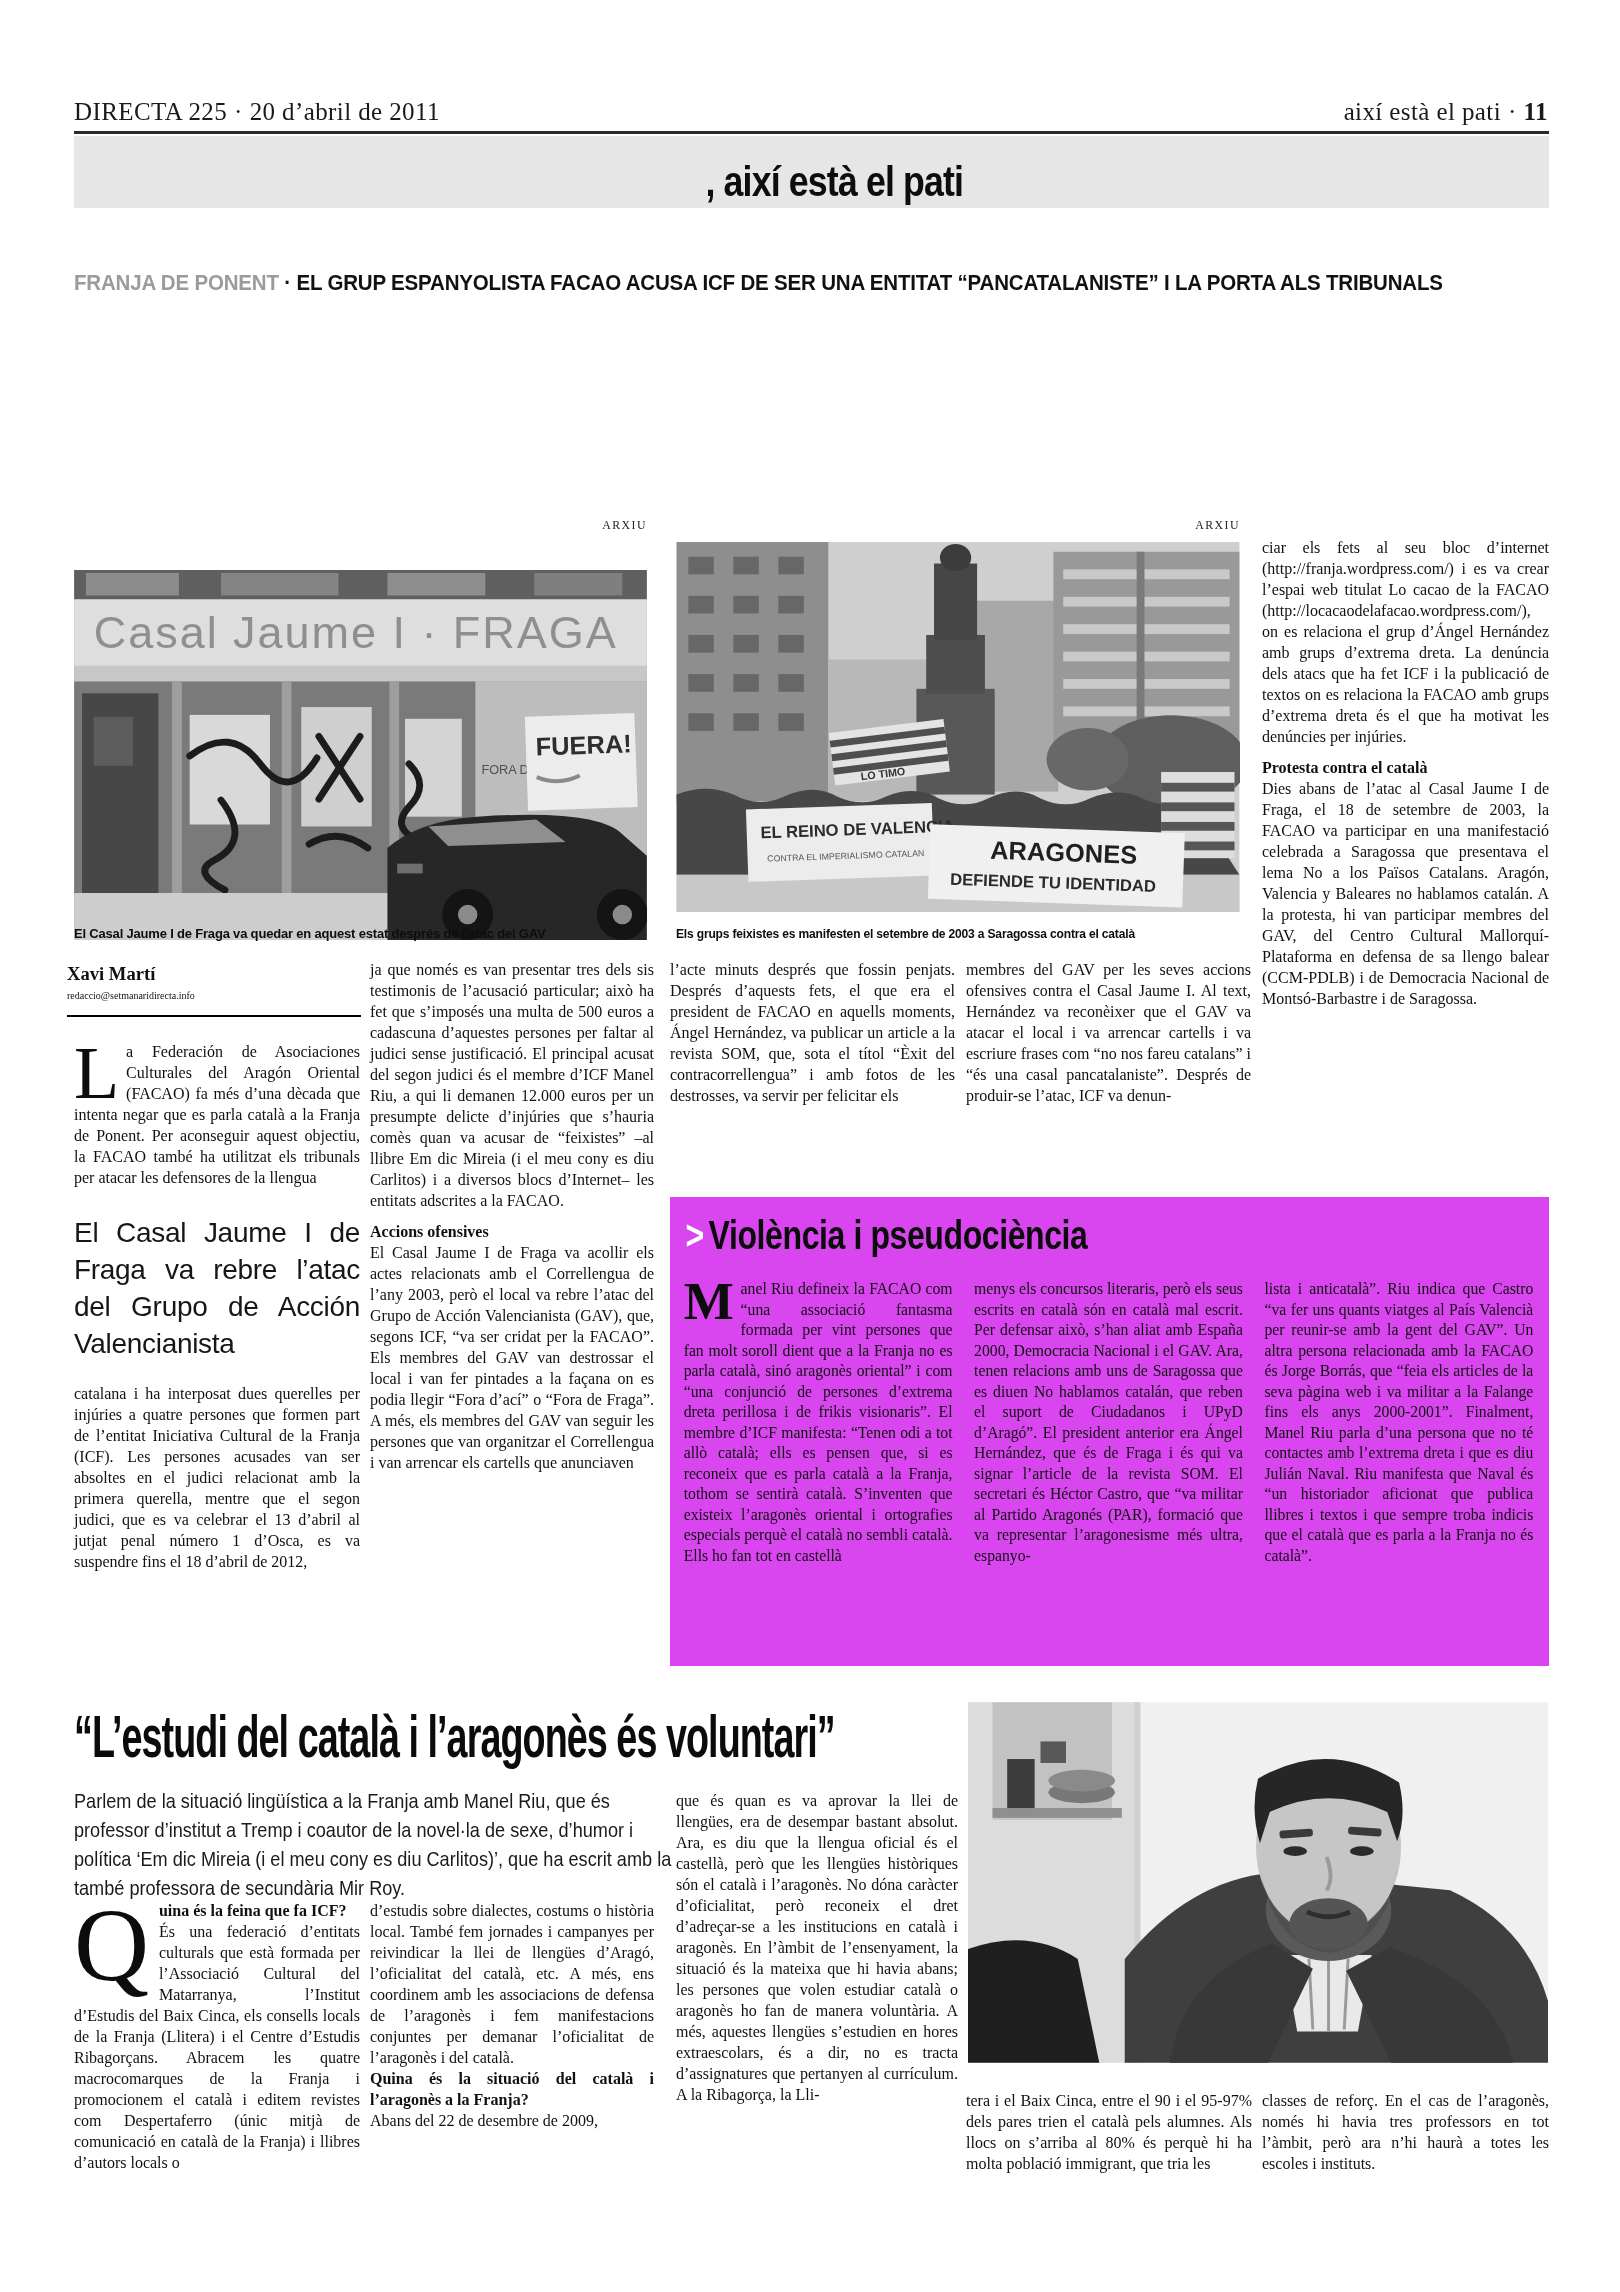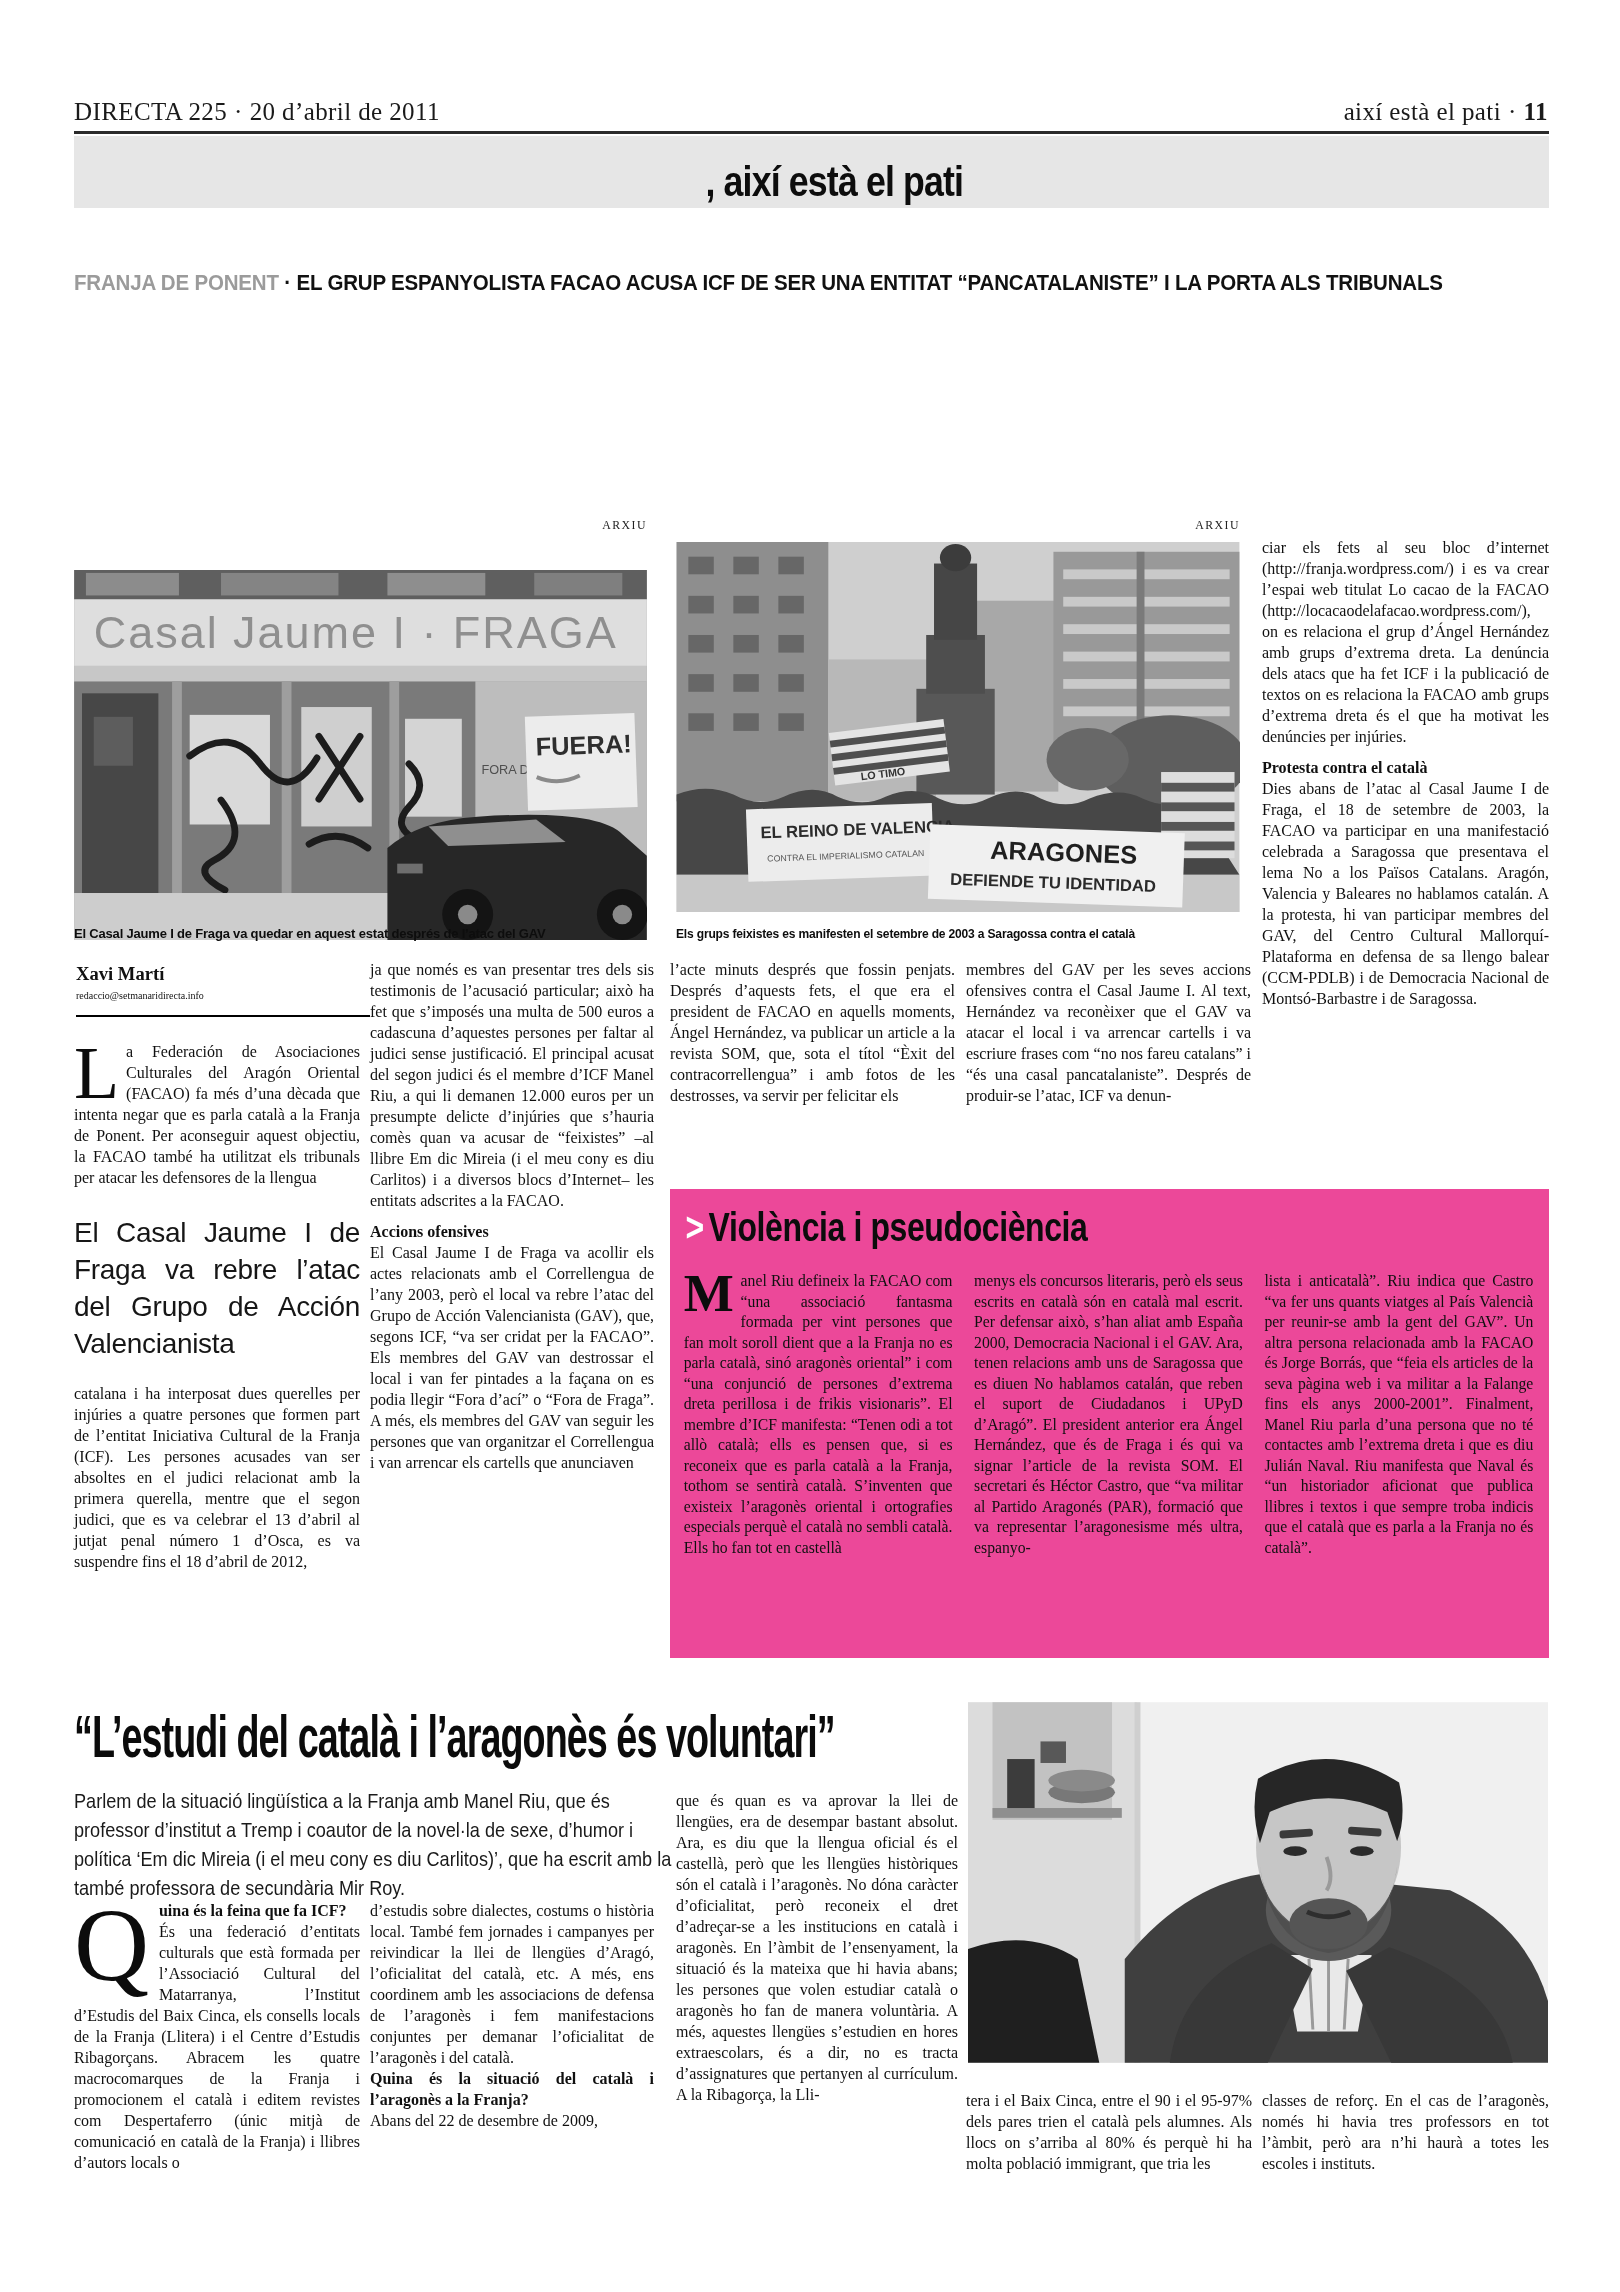--- a/index.html
+++ b/index.html
@@ -42,21 +42,21 @@
 
   .dc { float:left; font-family:"Liberation Serif",serif; color:#0c0c0c; }
   .dc-l { font-size:74px; line-height:59px; margin:2.9px 6.9px 0 0; }
   .dc-m { font-size:53px; line-height:41px; margin:2px 6.9px 0 0; font-weight:bold; }
   .dc-q { font-size:104px; line-height:80px; margin:4.9px 9.8px 0 0; }
   .qst { display:block; font-weight:bold; }
 
   .pullq { font-family:"Liberation Sans",sans-serif; font-size:28px; line-height:37px; color:#161616;
            margin:25.5px 0 21.6px 0; letter-spacing:-0.3px; }
 
-  .graybox { background:#ec4899; box-sizing:border-box; padding:15.7px 15.7px 0 13.7px; }
+  .graybox { background:#d946ef; box-sizing:border-box; padding:15.7px 15.7px 0 13.7px;margin-top:8px; }
   .boxtitle { font-family:"Liberation Sans",sans-serif; font-weight:700; font-size:40px; letter-spacing:-0.5px;
               white-space:nowrap; transform:scaleX(.8); transform-origin:0 50%; color:#0c0c0c; margin-bottom:21.6px; }
   .boxtitle .mark { color:#ffffff; padding:0 5.9px 0 2px; }
   .boxcols { display:flex; gap:21.6px; }
   .boxcols > div { flex:1; }
 
   .ivtitle { font-family:"Liberation Sans",sans-serif; font-weight:700; font-size:59px; letter-spacing:-1.5px;
              white-space:nowrap; transform:scaleX(.64); transform-origin:0 50%; color:#0b0b0b; }
   .ivintro { font-family:"Liberation Sans",sans-serif; font-size:20.6px; line-height:29px; color:#1a1a1a;
              transform:scaleX(.88); transform-origin:0 0; }
@@ -219,21 +219,21 @@
         <rect x="258" y="293" width="260" height="76" fill="#f0f0f0"></rect>
         <text x="320" y="326" font-size="26" font-weight="bold" fill="#1f1f1f">ARAGONES</text>
         <text x="280" y="354" font-size="17" font-weight="bold" fill="#2a2a2a">DEFIENDE TU IDENTIDAD</text>
       </g>
     </svg>
   </div>
 
   <div class="abs caption" style="left:74px; top:926px; width:573px;">El Casal Jaume I de Fraga va quedar en aquest estat després de l’atac del GAV</div>
   <div class="abs caption tight" style="left:676px; top:926px; width:564px;">Els grups feixistes es manifesten el setembre de 2003 a Saragossa contra el català</div>
 
-  <div class="abs byline" style="left:76px; top:963px; width:294px;">
+  <div class="abs byline" style="left:67px; top:963px; width:294px;">
     <div class="name">Xavi Martí</div>
     <div class="mail">redaccio@setmanaridirecta.info</div>
   </div>
 
   <div class="abs jtext" style="left:74px; top:1041px; width:286px;">
     <p><span class="dc dc-l">L</span><span>a Federación de Asociaciones Culturales del Aragón Oriental (FACAO) fa més d’una dècada que intenta negar que es parla català a la Franja de Ponent. Per aconseguir aquest objectiu, la FACAO també ha utilitzat els tribunals per atacar les defensores de la llengua</span></p>
     <div class="pullq">El Casal Jaume I de Fraga va rebre l’atac del Grupo de Acción Valencianista</div>
     <p>catalana i ha interposat dues querelles per injúries a quatre persones que formen part de l’entitat Iniciativa Cultural de la Franja (ICF). Les persones acusades van ser absoltes en el judici relacionat amb la primera querella, mentre que el segon judici, que es va celebrar el 13 d’abril al jutjat penal número 1 d’Osca, es va suspendre fins el 18 d’abril de 2012,</p>
   </div>
 

